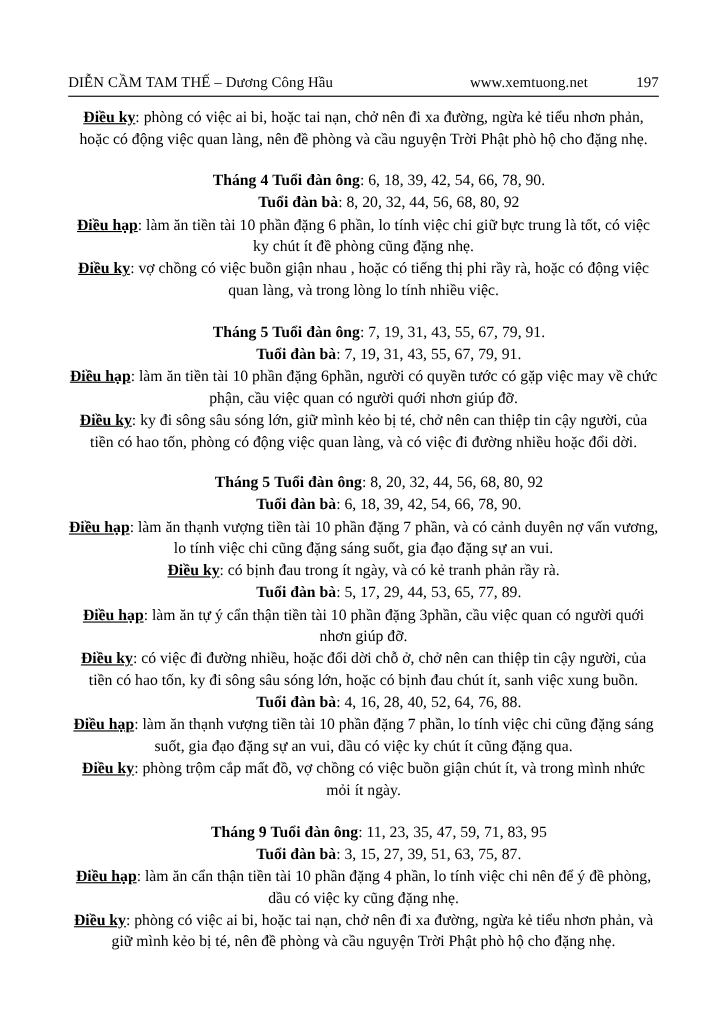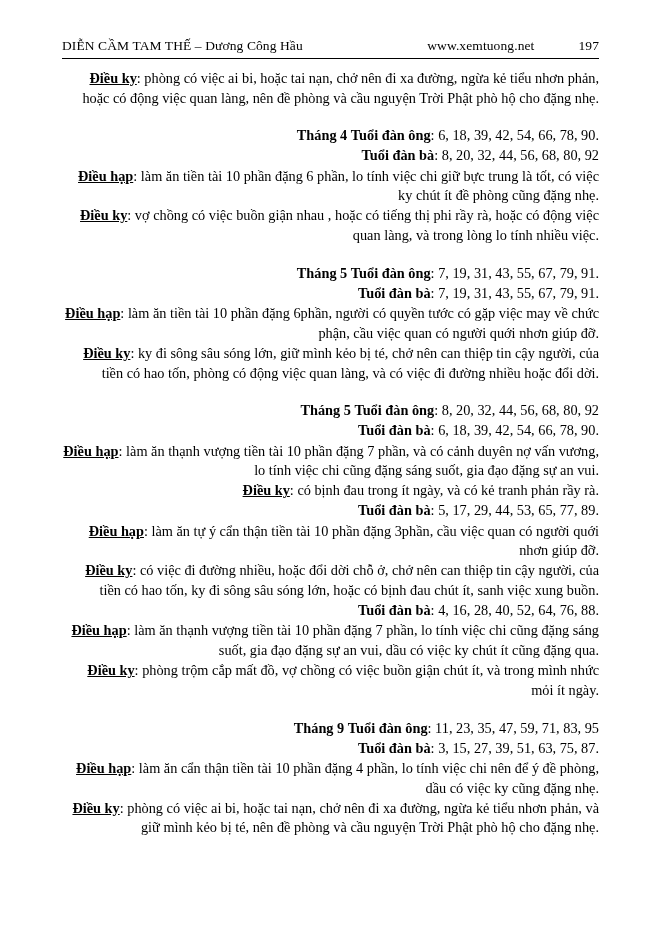--- a/index.html
+++ b/index.html
@@ -31,29 +31,30 @@
     white-space: nowrap;
   }
   .header .mid {
     margin-left: auto;
     white-space: nowrap;
     text-align: center;
   }
   .header .pageno {
     margin-left: 44px;
     white-space: nowrap;
+    margin-top: 29px;
   }
   .rule {
     border-top: 1px solid #000;
     margin: 0 0 10px 0;
   }
   .body {
     font-size: 14.3px;
     line-height: 1.375;
-    text-align: right;
+    text-align: center;
   }
   p {
     margin: 0 0 0.5px 0;
   }
   p.para {
     text-indent: 0;
   }
   .lead-u {
     font-weight: bold;
     text-decoration: underline;

